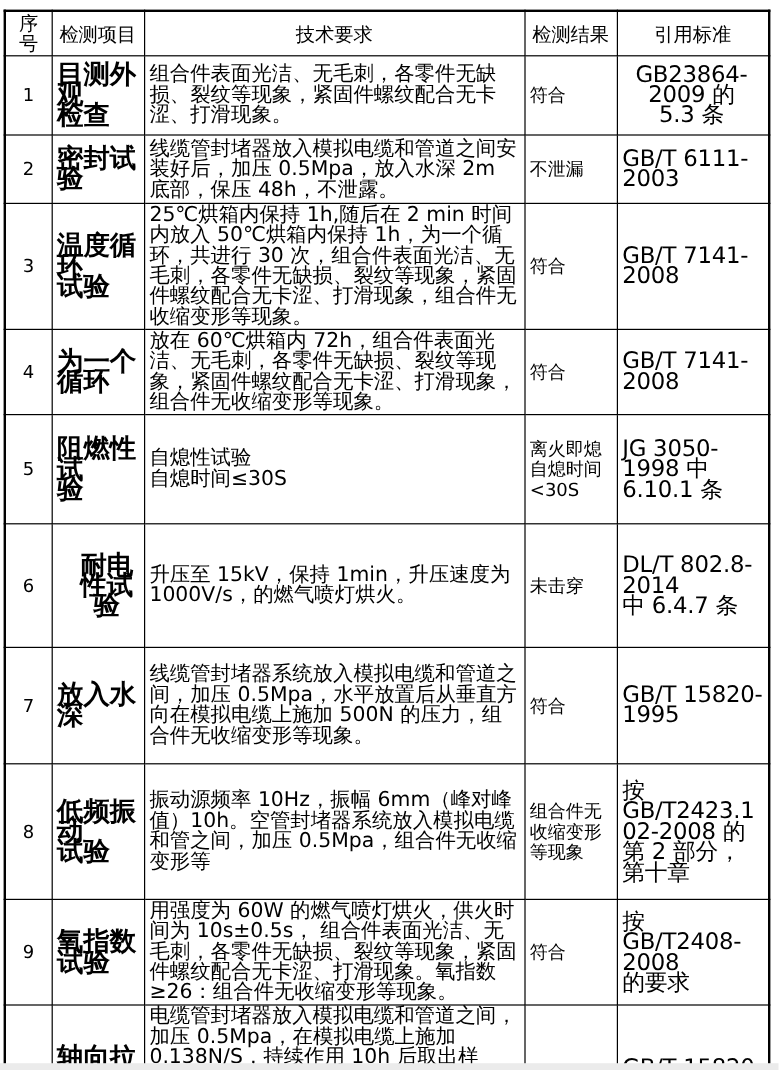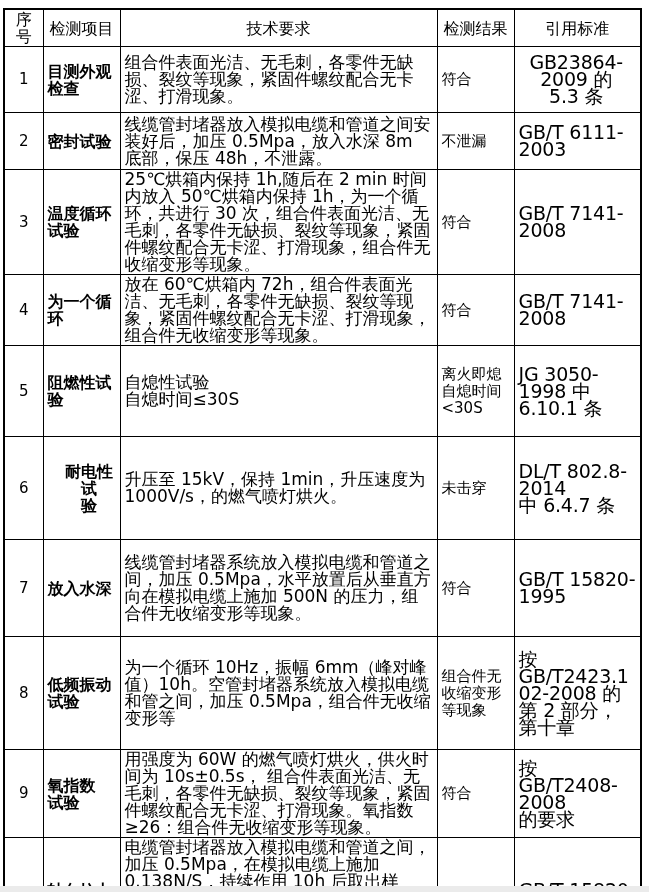--- a/index.html
+++ b/index.html
@@ -39,21 +39,21 @@
     font-size: 16px;
     text-align: center;
     line-height: 18px;
   }
   td.no-cell {
     font-size: 15px;
     text-align: center;
   }
   td.item-cell {
     font-weight: bold;
-    font-size: 16px;
+    font-size: 22px;
     text-align: left;
     padding-left: 6px;
     line-height: 18px;
   }
   td.item-cell.center { text-align: center; padding-left: 19px; }
   td.req-cell {
     font-size: 17px;
     text-align: left;
     padding-left: 6px;
     padding-right: 4px;
@@ -112,21 +112,21 @@
 检查</td>
       <td class="req-cell">组合件表面光洁、无毛刺，各零件无缺损、裂纹等现象，紧固件螺纹配合无卡涩、打滑现象。</td>
       <td class="res-cell">符合</td>
       <td class="std-cell center">GB23864-2009 的
 5.3 条</td>
     </tr>
 
     <tr style="height:57px">
       <td class="no-cell">2</td>
       <td class="item-cell">密封试验</td>
-      <td class="req-cell">线缆管封堵器放入模拟电缆和管道之间安装好后，加压 0.5Mpa，放入水深 8m 底部，保压 48h，不泄露。</td>
+      <td class="req-cell">线缆管封堵器放入模拟电缆和管道之间安装好后，加压 0.5Mpa，放入水深 2m 底部，保压 48h，不泄露。</td>
       <td class="res-cell">不泄漏</td>
       <td class="std-cell">GB/T 6111-2003</td>
     </tr>
 
     <tr style="height:82px">
       <td class="no-cell">3</td>
       <td class="item-cell">温度循环
 试验</td>
       <td class="req-cell">25℃烘箱内保持 1h,随后在 2 min 时间内放入 50℃烘箱内保持 1h，为一个循环，共进行 30 次，组合件表面光洁、无毛刺，各零件无缺损、裂纹等现象，紧固件螺纹配合无卡涩、打滑现象，组合件无收缩变形等现象。</td>
       <td class="res-cell">符合</td>
@@ -167,21 +167,21 @@
       <td class="item-cell">放入水深</td>
       <td class="req-cell">线缆管封堵器系统放入模拟电缆和管道之间，加压 0.5Mpa，水平放置后从垂直方向在模拟电缆上施加 500N 的压力，组合件无收缩变形等现象。</td>
       <td class="res-cell">符合</td>
       <td class="std-cell">GB/T 15820-1995</td>
     </tr>
 
     <tr style="height:113px">
       <td class="no-cell">8</td>
       <td class="item-cell">低频振动
 试验</td>
-      <td class="req-cell">为一个循环 10Hz，振幅 6mm（峰对峰值）10h。空管封堵器系统放入模拟电缆和管之间，加压 0.5Mpa，组合件无收缩变形等</td>
+      <td class="req-cell">振动源频率 10Hz，振幅 6mm（峰对峰值）10h。空管封堵器系统放入模拟电缆和管之间，加压 0.5Mpa，组合件无收缩变形等</td>
       <td class="res-cell">组合件无收缩变形等现象</td>
       <td class="std-cell">按
 GB/T2423.102-2008 的第 2 部分，第十章</td>
     </tr>
 
     <tr style="height:84px">
       <td class="no-cell">9</td>
       <td class="item-cell">氧指数
 试验</td>
       <td class="req-cell">用强度为 60W 的燃气喷灯烘火，供火时间为 10s±0.5s， 组合件表面光洁、无毛刺，各零件无缺损、裂纹等现象，紧固件螺纹配合无卡涩、打滑现象。氧指数≥26：组合件无收缩变形等现象。</td>

